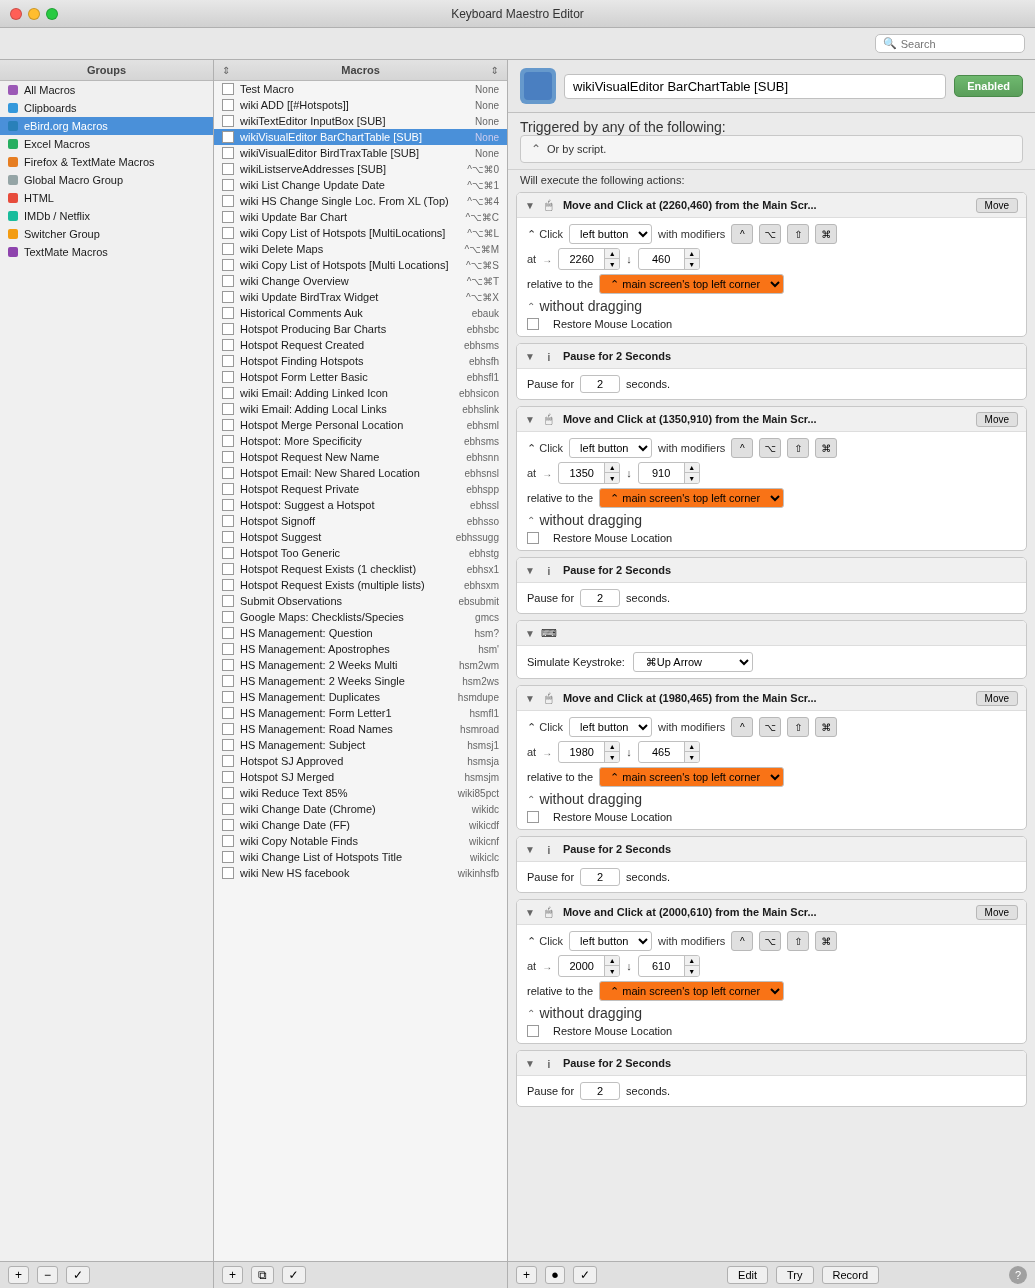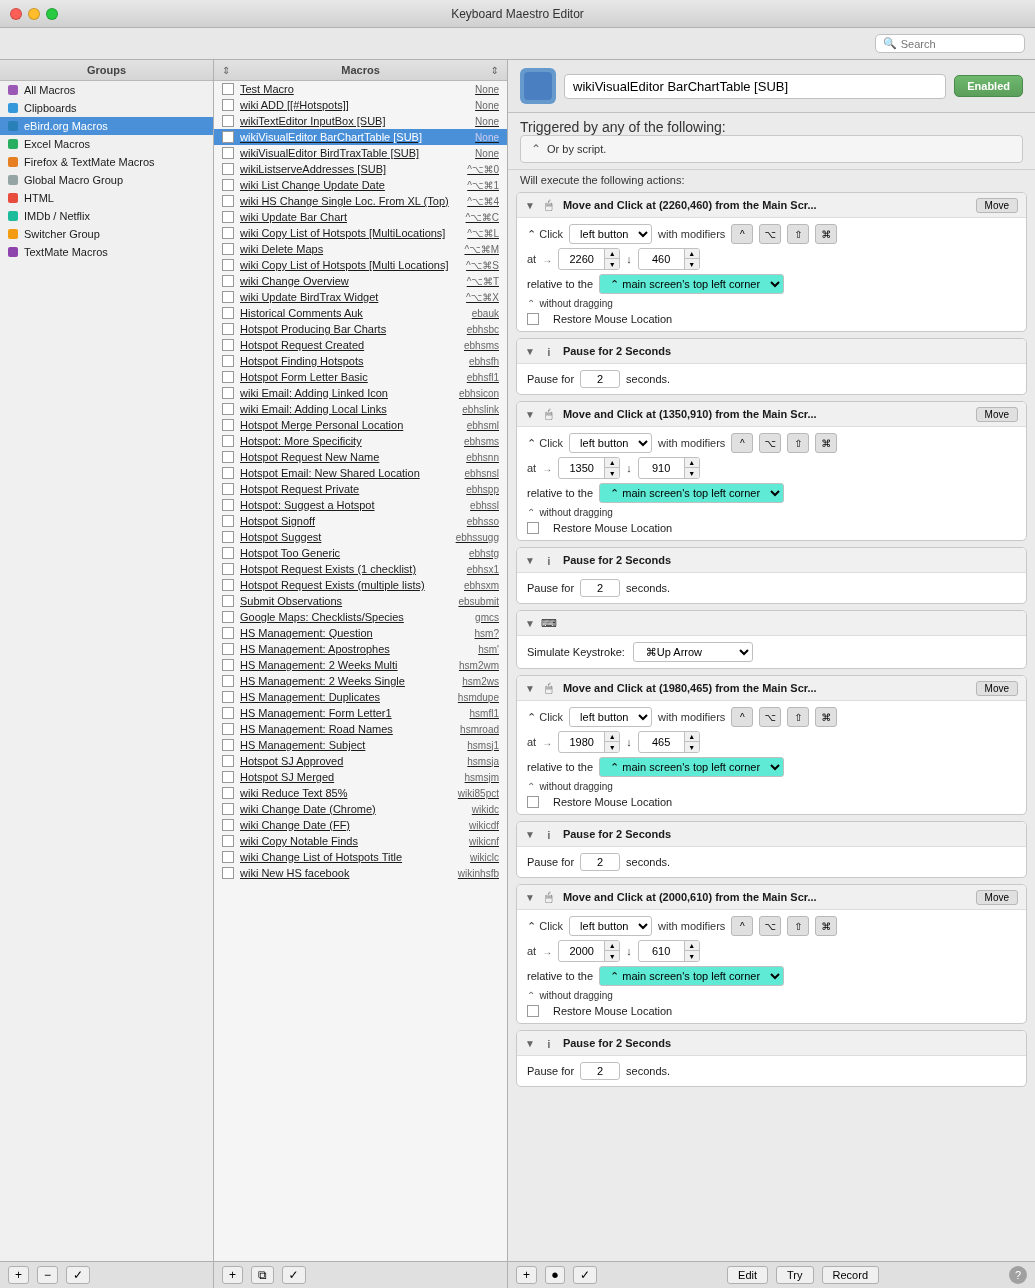--- a/index.html
+++ b/index.html
@@ -72,21 +72,21 @@
       overflow: hidden;
     }
     .macros-header {
       background: linear-gradient(to bottom, #e2e2e2, #d5d5d5);
       border-bottom: 1px solid #b8b8b8;
       padding: 4px 8px;
       display: flex; justify-content: space-between; align-items: center;
     }
     .macros-header-label { font-size: 11px; font-weight: 600; color: #444; flex: 1; text-align: center; }
     .sort-arrows { color: #666; font-size: 10px; }
-    .macros-list { overflow-y: auto; flex: 1; text-decoration: underline; }
+    .macros-list { overflow-y: auto; flex: 1; }
     .macro-item {
       display: flex; align-items: center; padding: 2px 8px;
       border-bottom: none; cursor: pointer;
     }
     .macro-item.selected { background: #4a90d9; color: white; }
     .macro-checkbox { width: 12px; height: 12px; border: 1px solid #999; background: #fff; margin-right: 6px; flex-shrink: 0; }
     .macro-name { flex: 1; font-size: 11px; overflow: hidden; text-overflow: ellipsis; white-space: nowrap; }
     .macro-shortcut { font-size: 10px; color: #666; white-space: nowrap; margin-left: 4px; }
     .macro-item.selected .macro-shortcut { color: #cce; }
 
@@ -170,25 +170,25 @@
       padding: 2px 6px; border: 1px solid #c0c0c0; border-radius: 3px;
       background: white; font-size: 11px; cursor: pointer;
     }
     .with-mods-label { font-size: 11px; color: #333; }
     .mod-btn { width: 22px; height: 20px; background: #e0e0e0; border: 1px solid #b8b8b8; border-radius: 3px; cursor: pointer; font-size: 10px; display: flex; align-items: center; justify-content: center; }
 
     .at-row { display: flex; align-items: center; gap: 6px; margin-bottom: 4px; }
     .arrow-right { font-size: 10px; color: #666; }
 
     .relative-row { display: flex; align-items: center; gap: 6px; margin-bottom: 4px; font-size: 11px; }
-    .relative-dropdown { padding: 2px 6px; border: 1px solid #c0c0c0; border-radius: 3px; background: #5eead4; font-size: 11px; }
+    .relative-dropdown { padding: 2px 6px; border: 1px solid #c0c0c0; border-radius: 3px; background: #f97316; font-size: 11px; }
 
     .without-dragging { display: flex; align-items: center; gap: 4px; margin-bottom: 4px; }
     .wd-arrow { color: #666; font-size: 10px; cursor: pointer; }
-    .wd-label { font-size: 10px; color: #333; text-align: center; }
+    .wd-label { font-size: 14px; color: #333; text-align: center; }
 
     .restore-row { display: flex; align-items: center; gap: 14px; }
     .checkbox-small { width: 12px; height: 12px; border: 1px solid #999; background: white; flex-shrink: 0; }
 
     .pause-block { padding: 6px 10px; display: flex; align-items: center; gap: 6px; }
     .pause-label { font-size: 11px; }
     .pause-input { width: 40px; padding: 2px 4px; border: 1px solid #c0c0c0; border-radius: 3px; font-size: 11px; text-align: center; }
 
     .keystroke-block { padding: 6px 10px; display: flex; align-items: center; gap: 8px; }
     .keystroke-label { font-size: 11px; }

